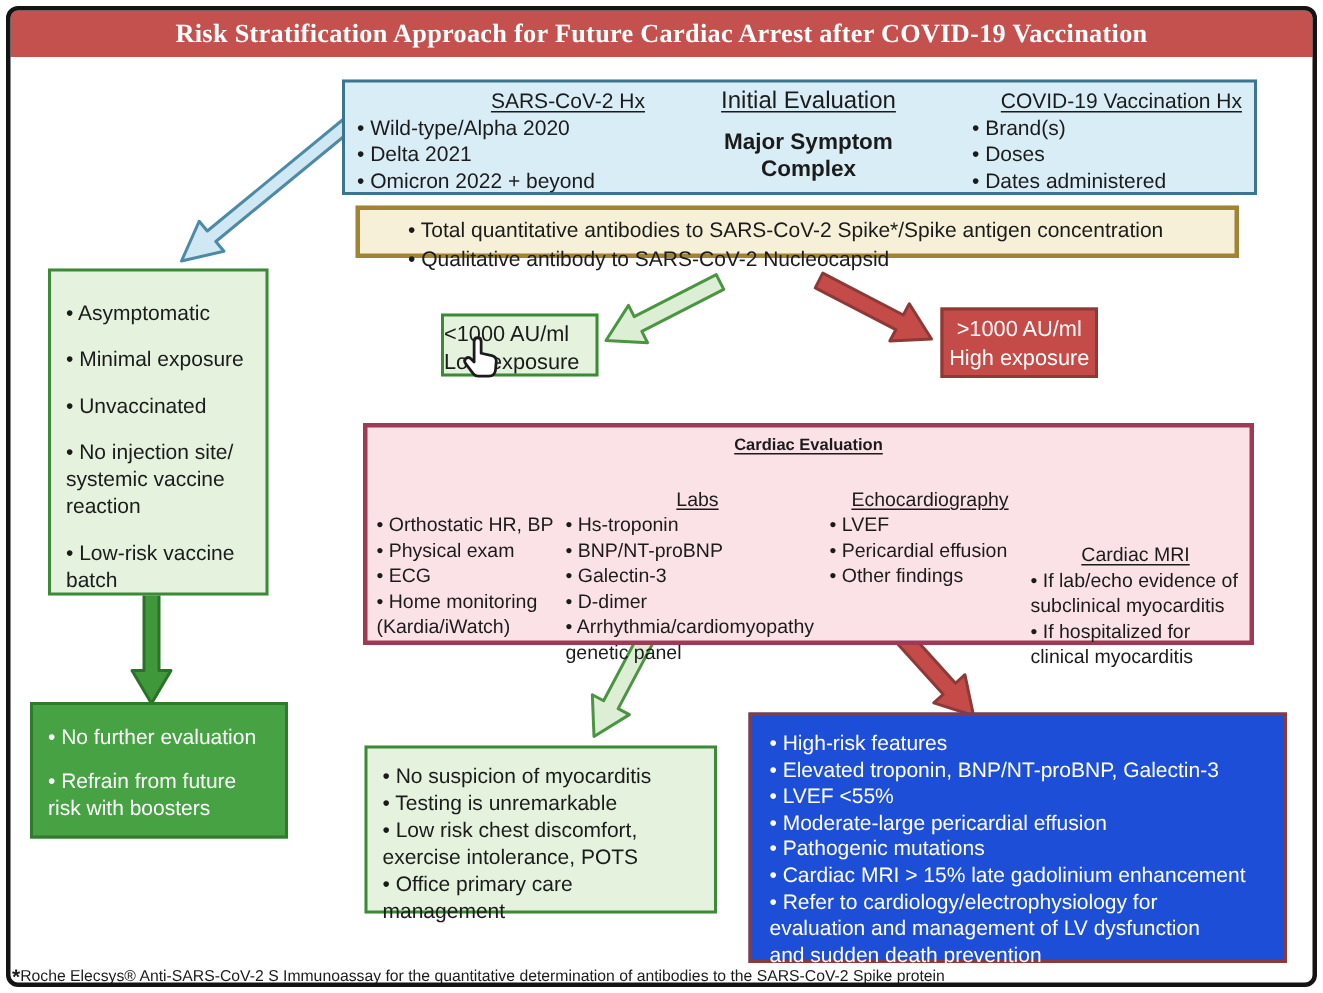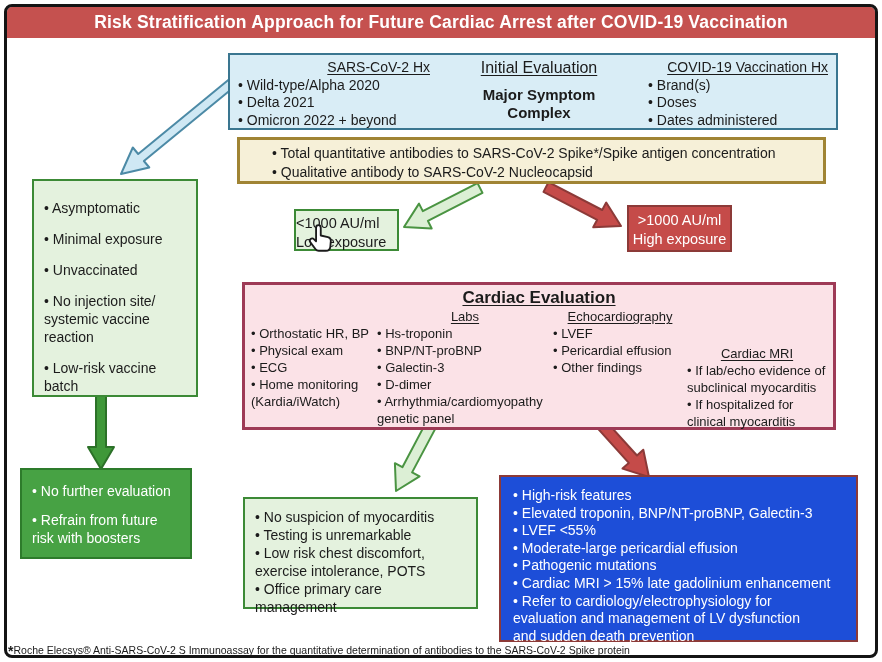--- a/index.html
+++ b/index.html
@@ -9,21 +9,21 @@
     margin:0 auto;
   }
   .frame {
     position:absolute; inset:4px; border:3px solid #141414; border-radius:8px;
     z-index:4; pointer-events:none;
   }
   .banner {
     position:absolute; left:7px; top:7px; right:7px; height:31px;
     background:#c5514f; border-radius:5px 5px 0 0;
     color:#ffffff; font-weight:bold; font-size:17.5px; line-height:31px;
-    text-align:center; z-index:2; letter-spacing:.2px;
+    text-align:center; z-index:2; letter-spacing:.2px;font-family:Liberation Serif, serif;
   }
   .box { position:absolute; box-sizing:border-box; z-index:2; }
   .u { text-decoration:underline; text-underline-offset:2px; }
   .bullet-item { white-space:pre; }
   .list-loose .bullet-item { margin-bottom:13px; }
   .list-loose .bullet-item:last-child { margin-bottom:0; }
 
   
   .initial {
     left:228px; top:53px; width:610px; height:77px;
@@ -32,59 +32,59 @@
   }
   .initial .colL { width:192px; }
   .initial .colC { flex:1; text-align:center; }
   .initial .colR { width:180px; }
   .initial .subhead { text-align:right; font-size:14px; }
   .initial .main-head { font-weight:normal; font-size:16px; margin-bottom:9px; }
   .initial .main-sub { font-weight:bold; font-size:15px; white-space:pre-line; line-height:18px; }
 
   
   .antibody {
-    left:237px; top:137px; width:589px; height:47px;
+    left:237px; top:137px; width:589px; height:35px;
     background:#f6f0d8; border:3px solid #a08434;
     padding:4px 8px 4px 32px; font-size:14px; line-height:19px;
   }
 
   
   .lowexp {
     left:294px; top:209px; width:105px; height:42px;
     background:#e4f2de; border:2px solid #3c8a36;
     text-align:left; font-size:14.5px; line-height:19px; padding-top:3px;
   }
   .highexp {
     left:627px; top:205px; width:105px; height:47px;
     background:#c54b49; border:2px solid #8c3a38; color:#ffffff;
     text-align:center; font-size:14.5px; line-height:19px; padding-top:4px;
   }
 
   
   .lowrisk {
-    left:32px; top:179px; width:166px; height:218px;
+    left:32px; top:179px; width:147px; height:218px;
     background:#e4f2de; border:2px solid #3c8a36;
     padding:18px 4px 8px 10px; font-size:14px; line-height:18px;
   }
 
   
   .nofurther {
     left:20px; top:468px; width:172px; height:91px;
     background:#47a244; border:2px solid #2d7b2b; color:#ffffff;
     padding:12px 4px 6px 10px; font-size:14px; line-height:18px;
   }
   .nofurther .bullet-item { margin-bottom:11px; }
 
   
   .cardiac {
     left:242px; top:282px; width:594px; height:148px;
     background:#fbe2e7; border:3px solid #9e3a56;
     padding:4px 6px; font-size:13px; line-height:17px;
   }
-  .cardiac .hdr { text-align:center; font-weight:bold; font-size:17px; margin-bottom:2px; }
+  .cardiac .hdr { text-align:center; font-weight:bold; font-size:11px; margin-bottom:18px; }
   .cardiac .cols { display:flex; }
   .cardiac .col { flex:0 0 auto; }
   .cardiac .c1 { width:126px; }
   .cardiac .c2 { width:176px; }
   .cardiac .c3 { width:134px; }
   .cardiac .c4 { flex:1 1 auto;margin-top:37px; }
   .cardiac .colhead { height:17px; text-align:center; }
 
   
   .lowoutcome {

